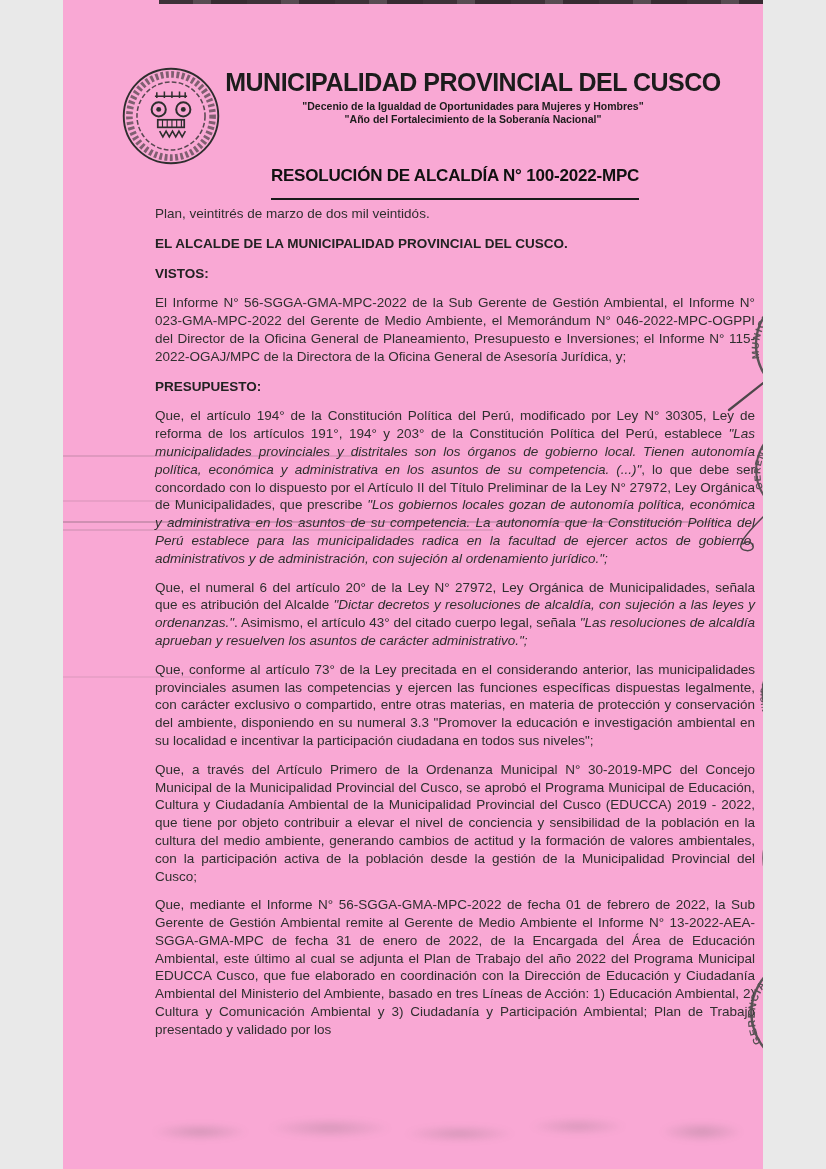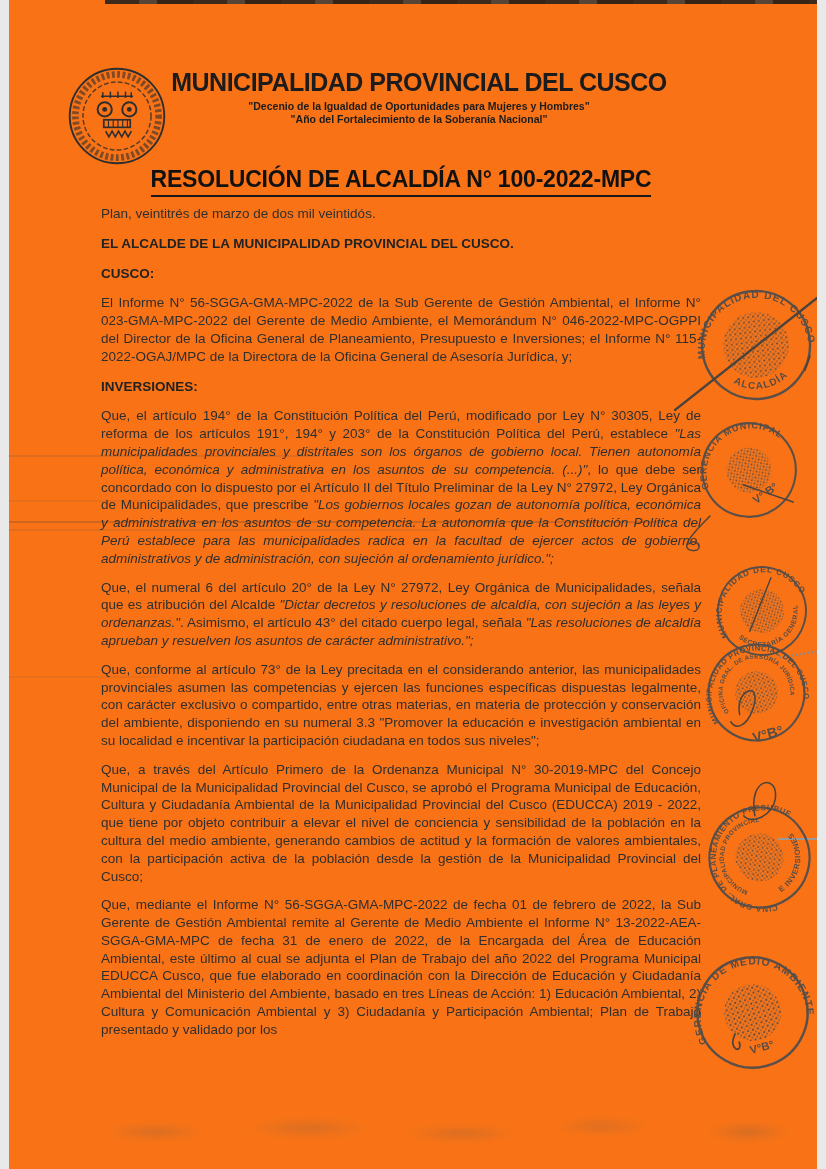--- a/index.html
+++ b/index.html
@@ -1,18 +1,18 @@
 <!DOCTYPE html>
 <html lang="es"><head>
 <meta charset="utf-8">
 <style>
   html,body{margin:0;padding:0;background:#e9e9e9;}
   .page{
-    position:relative;width:808px;height:1169px;margin:0 auto;
-    background:#f97316;overflow:hidden;
+    position:relative;width:700px;height:1169px;margin:0 auto;
+    background:#f9a8d4;overflow:hidden;
     font-family:"Liberation Sans","DejaVu Sans",sans-serif;
     color:#2f2f2f;
   }
   
   .scan-edge-top{position:absolute;top:0;left:96px;right:0;height:4px;
     background:repeating-linear-gradient(90deg,#1d1d1d 0 34px,#3c3c3c 34px 52px,#151515 52px 88px);
     opacity:.85;}
   .streak{position:absolute;left:0;background:rgba(70,70,70,.16);}
   .streak.s1{top:455px;width:310px;height:2px;opacity:.9;}
   .streak.s2{top:500px;width:210px;height:2px;opacity:.55;}
@@ -31,22 +31,22 @@
   
   .logo{position:absolute;left:56px;top:62px;width:104px;height:108px;}
   .logo svg{width:100%;height:100%;}
   .header-text{position:absolute;left:150px;top:68px;width:520px;text-align:center;color:#1c1c1c;}
   .org-name{margin:0;font-size:25px;font-weight:bold;letter-spacing:-.5px;white-space:nowrap;transform:scaleY(1.04);}
   .subtitle{margin-top:5px;font-size:16px;font-weight:bold;}
   .motto{margin-top:3px;font-size:10.5px;font-weight:bold;}
   .motto.m2{margin-top:1px;}
   
   .res-title-wrap{position:absolute;left:92px;top:166px;width:600px;text-align:center;}
-  .res-title{display:inline-block;margin:0;font-size:23px;font-weight:bold;color:#111;
-    border-bottom:2.5px solid #1a1a1a;padding-bottom:2px;letter-spacing:-.2px;}
+  .res-title{display:inline-block;margin:0;font-size:17px;font-weight:bold;color:#111;
+    border-bottom:2.5px solid #1a1a1a;padding-bottom:12px;letter-spacing:-.2px;}
   
   .body{position:absolute;left:92px;top:205px;width:600px;font-size:13.5px;line-height:17.8px;text-align:justify;}
   .body p{margin:0 0 12px 0;}
   .body p.tight{margin-bottom:11px;}
   .bold{font-weight:bold;color:#222;}
   .run-italic{font-style:italic;}
   
   .stamp{position:absolute;filter:blur(.3px);opacity:.92;}
   .stamp svg{overflow:visible;display:block;}
   .ring{fill:none;stroke:#4d4d4d;stroke-width:2.4;}
@@ -113,23 +113,23 @@
     </div>
   </header>
 
   <div class="res-title-wrap">
     <h2 class="res-title">RESOLUCIÓN DE ALCALDÍA N° 100-2022-MPC</h2>
   </div>
 
   <main class="body">
     <p class="dateline">Plan, veintitrés de marzo de dos mil veintidós.</p>
     <p class="bold">EL ALCALDE DE LA MUNICIPALIDAD PROVINCIAL DEL CUSCO.</p>
-    <p class="bold">CUSCO:</p>
+    <p class="bold">VISTOS:</p>
     <p>El Informe N° 56-SGGA-GMA-MPC-2022 de la Sub Gerente de Gestión Ambiental, el Informe N° 023-GMA-MPC-2022 del Gerente de Medio Ambiente, el Memorándum N° 046-2022-MPC-OGPPI del Director de la Oficina General de Planeamiento, Presupuesto e Inversiones; el Informe N° 115-2022-OGAJ/MPC de la Directora de la Oficina General de Asesoría Jurídica, y;</p>
-    <p class="bold">INVERSIONES:</p>
+    <p class="bold">PRESUPUESTO:</p>
     <p class="tight"><span>Que, el artículo 194° de la Constitución Política del Perú, modificado por Ley N° 30305, Ley de reforma de los artículos 191°, 194° y 203° de la Constitución Política del Perú, establece </span><span class="run-italic">"Las municipalidades provinciales y distritales son los órganos de gobierno local. Tienen autonomía política, económica y administrativa en los asuntos de su competencia. (...)"</span><span>, lo que debe ser concordado con lo dispuesto por el Artículo II del Título Preliminar de la Ley N° 27972, Ley Orgánica de Municipalidades, que prescribe </span><span class="run-italic">"Los gobiernos locales gozan de autonomía política, económica y administrativa en los asuntos de su competencia. La autonomía que la Constitución Política del Perú establece para las municipalidades radica en la facultad de ejercer actos de gobierno, administrativos y de administración, con sujeción al ordenamiento jurídico.";</span></p>
     <p class="tight"><span>Que, el numeral 6 del artículo 20° de la Ley N° 27972, Ley Orgánica de Municipalidades, señala que es atribución del Alcalde </span><span class="run-italic">"Dictar decretos y resoluciones de alcaldía, con sujeción a las leyes y ordenanzas."</span><span>. Asimismo, el artículo 43° del citado cuerpo legal, señala </span><span class="run-italic">"Las resoluciones de alcaldía aprueban y resuelven los asuntos de carácter administrativo.";</span></p>
     <p class="tight"><span>Que, conforme al artículo 73° de la Ley precitada en el considerando anterior, las municipalidades provinciales asumen las competencias y ejercen las funciones específicas dispuestas legalmente, con carácter exclusivo o compartido, entre otras materias, en materia de protección y conservación del ambiente, disponiendo en su numeral 3.3 "Promover la educación e investigación ambiental en su localidad e incentivar la participación ciudadana en todos sus niveles";</span></p>
     <p class="tight"><span>Que, a través del Artículo Primero de la Ordenanza Municipal N° 30-2019-MPC del Concejo Municipal de la Municipalidad Provincial del Cusco, se aprobó el Programa Municipal de Educación, Cultura y Ciudadanía Ambiental de la Municipalidad Provincial del Cusco (EDUCCA) 2019 - 2022, que tiene por objeto contribuir a elevar el nivel de conciencia y sensibilidad de la población en la cultura del medio ambiente, generando cambios de actitud y la formación de valores ambientales, con la participación activa de la población desde la gestión de la Municipalidad Provincial del Cusco;</span></p>
     <p class="tight"><span>Que, mediante el Informe N° 56-SGGA-GMA-MPC-2022 de fecha 01 de febrero de 2022, la Sub Gerente de Gestión Ambiental remite al Gerente de Medio Ambiente el Informe N° 13-2022-AEA-SGGA-GMA-MPC de fecha 31 de enero de 2022, de la Encargada del Área de Educación Ambiental, este último al cual se adjunta el Plan de Trabajo del año 2022 del Programa Municipal EDUCCA Cusco, que fue elaborado en coordinación con la Dirección de Educación y Ciudadanía Ambiental del Ministerio del Ambiente, basado en tres Líneas de Acción: 1) Educación Ambiental, 2) Cultura y Comunicación Ambiental y 3) Ciudadanía y Participación Ambiental; Plan de Trabajo presentado y validado por los</span></p>
   </main>
 
   <div class="stamp st-alcaldia">
     <svg viewBox="0 0 150 150">
       <g transform="rotate(-8 75 75)">

